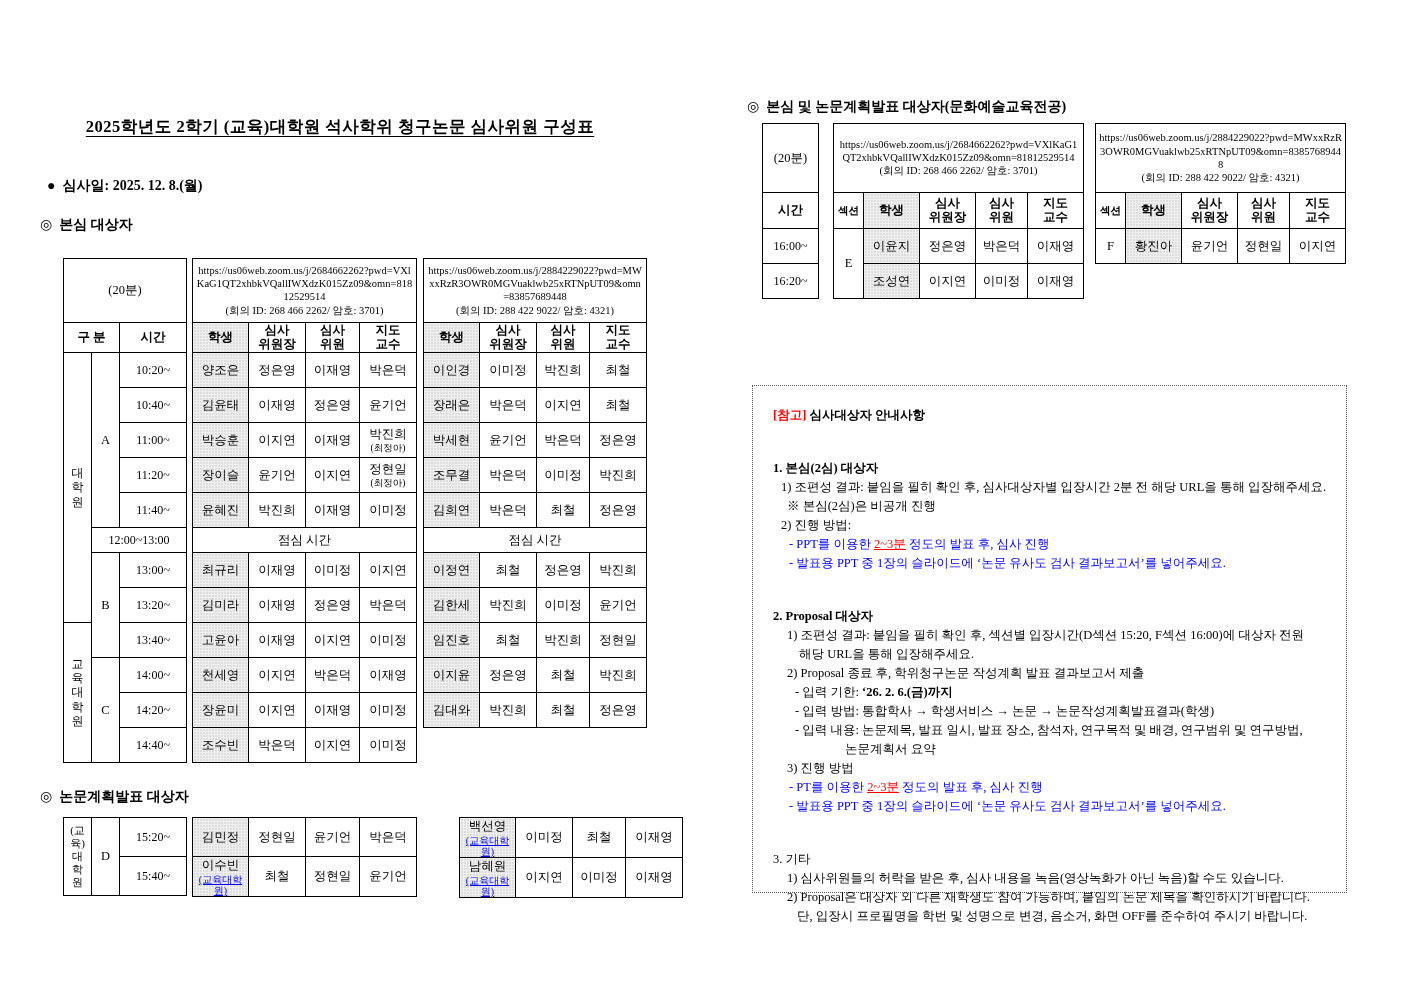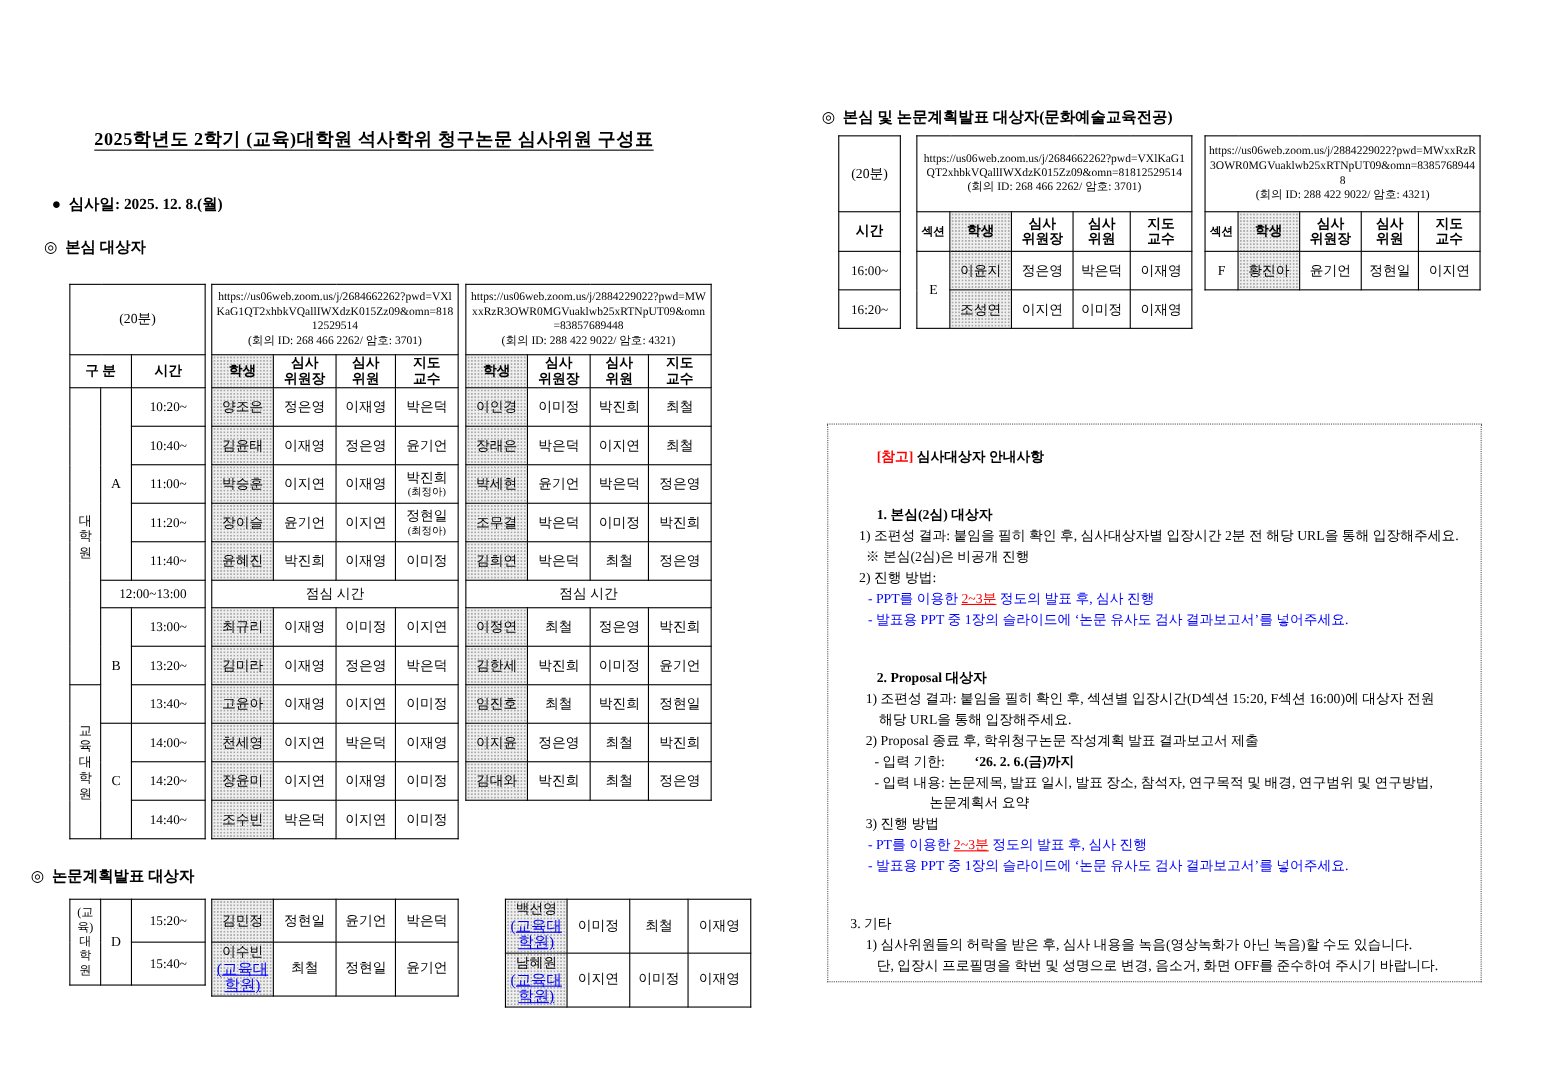--- a/index.html
+++ b/index.html
@@ -3,21 +3,21 @@
 <meta charset="utf-8">
 <style>
   * { margin:0; padding:0; box-sizing:border-box; }
   html,body { background:#888; }
   .page {
     position:relative; width:1403px; height:992px; background:#ffffff;
     font-family:"Liberation Serif","DejaVu Serif",serif; color:#000;
     overflow:hidden; margin:0 auto;
   }
   .abs { position:absolute; }
-  .bold { font-weight:bold;margin-left:24px; }
+  .bold { font-weight:bold; }
   .red { color:#ff0000; }
   .blue { color:#0000ff; }
   .ul { text-decoration:underline; }
 
   .doc-title {
     left:40px; top:116px; width:600px; text-align:center;
     font-size:16.5px; font-weight:bold; text-decoration:underline;
     text-underline-offset:4px; letter-spacing:0.5px;
   }
   .line-head { font-size:14px; font-weight:bold; }
@@ -34,21 +34,21 @@
     background-image:radial-gradient(circle, #a9a9a9 0.7px, transparent 0.8px);
     background-size:3px 3px;
   }
   .hdr2 { white-space:pre-line; line-height:1.1; }
   .vtext { white-space:pre-line; line-height:1.18; font-size:12px; }
   .timec { font-size:12px; }
   .urlcell { font-size:10.5px; padding:2px 3px; }
   .url { word-break:break-all; line-height:1.26; text-align:center; }
   .mtg { line-height:1.3; white-space:nowrap; }
   .subname { font-size:9.5px; line-height:1.1; }
-  .subblue { font-size:14px; line-height:1.1; color:#0000ff; text-decoration:underline; }
+  .subblue { font-size:10px; line-height:1.1; color:#0000ff; text-decoration:underline; }
 
   .notice-box {
     left:752px; top:385px; width:595px; height:508px;
     border:1px dotted #555; padding:20px 18px 0 20px; font-size:12.5px;
   }
   .n-line { line-height:19px; white-space:nowrap; }
   .n-gap { height:17px; }
   .i8  { padding-left:8px; }
   .i14 { padding-left:14px; }
   .i16 { padding-left:16px; }
@@ -323,21 +323,21 @@
         </tr>
     <tr style="height:35px">
           <td class="shade">김대와</td>
           <td>박진희</td>
           <td>최철</td>
           <td>정은영</td>
         </tr>
   </tbody>
     </table>
 
-  <div class="abs line-head" style="left:28px; top:788px;">
+  <div class="abs line-head" style="left:40px; top:788px;">
     <span class="marker">◎</span><span>논문계획발표 대상자</span>
   </div>
 
   <table class="abs" style="left:63px; top:817px; width:123px;">
     <colgroup>
         <col style="width:28px">
         <col style="width:28px">
         <col style="width:67px">
       </colgroup>
     <tbody>
@@ -532,27 +532,29 @@
     <div class="n-line i16 blue">- 발표용 PPT 중 1장의 슬라이드에 ‘논문 유사도 검사 결과보고서’를 넣어주세요.</div>
     <div class="n-gap"></div>
       <div class="n-gap"></div>
     <div class="n-line bold">2. Proposal 대상자</div>
     <div class="n-line i14">1) 조편성 결과: 붙임을 필히 확인 후, 섹션별 입장시간(D섹션 15:20, F섹션 16:00)에 대상자 전원</div>
     <div class="n-line i26">해당 URL을 통해 입장해주세요.</div>
     <div class="n-line i14">2) Proposal 종료 후, 학위청구논문 작성계획 발표 결과보고서 제출</div>
     <div class="n-line i22">
       <span>- 입력 기한: </span><span class="bold">‘26. 2. 6.(금)까지</span>
     </div>
+    <div class="n-line i22">- 입력 방법: 통합학사 → 학생서비스 → 논문 → 논문작성계획발표결과(학생)</div>
     <div class="n-line i22">- 입력 내용: 논문제목, 발표 일시, 발표 장소, 참석자, 연구목적 및 배경, 연구범위 및 연구방법,</div>
     <div class="n-line i72">논문계획서 요약</div>
     <div class="n-line i14">3) 진행 방법</div>
     <div class="n-line i16 blue">
       <span>- PT를 이용한 </span><span class="red ul">2~3분</span><span> 정도의 발표 후, 심사 진행</span>
     </div>
     <div class="n-line i16 blue">- 발표용 PPT 중 1장의 슬라이드에 ‘논문 유사도 검사 결과보고서’를 넣어주세요.</div>
     <div class="n-gap"></div>
       <div class="n-gap"></div>
     <div class="n-line">3. 기타</div>
     <div class="n-line i14">1) 심사위원들의 허락을 받은 후, 심사 내용을 녹음(영상녹화가 아닌 녹음)할 수도 있습니다.</div>
+    <div class="n-line i14">2) Proposal은 대상자 외 다른 재학생도 참여 가능하며, 붙임의 논문 제목을 확인하시기 바랍니다.</div>
     <div class="n-line i24">단, 입장시 프로필명을 학번 및 성명으로 변경, 음소거, 화면 OFF를 준수하여 주시기 바랍니다.</div>
   </div>
 
 </div>
 
 </body></html>

